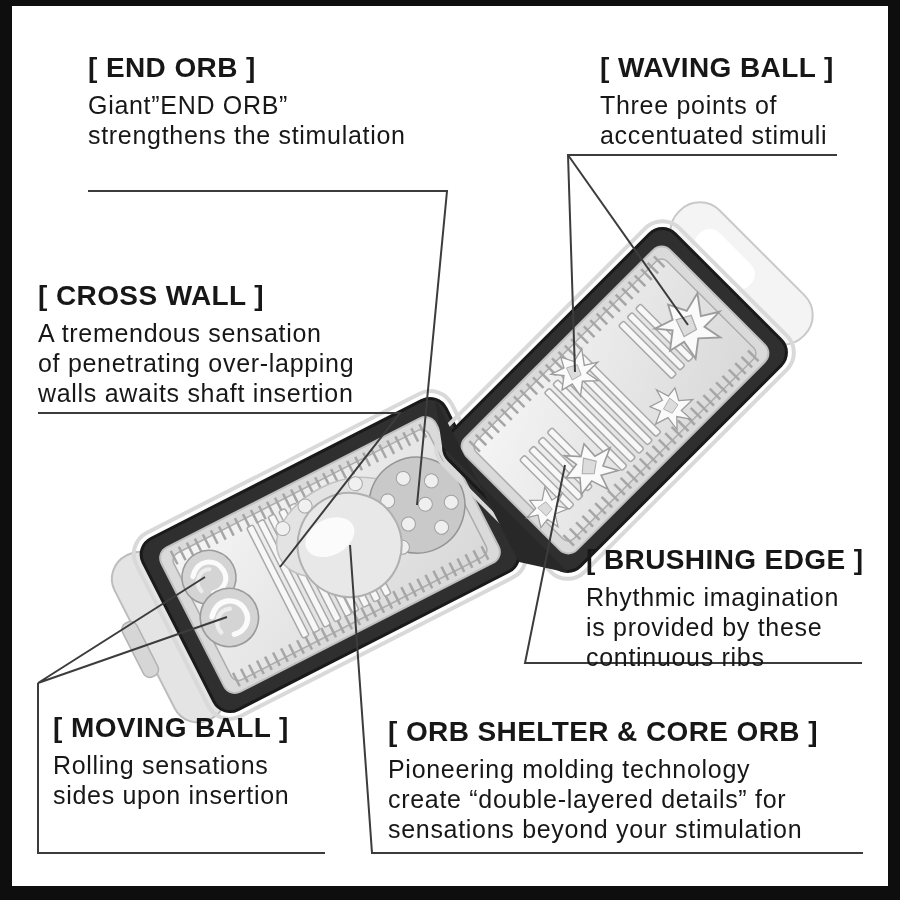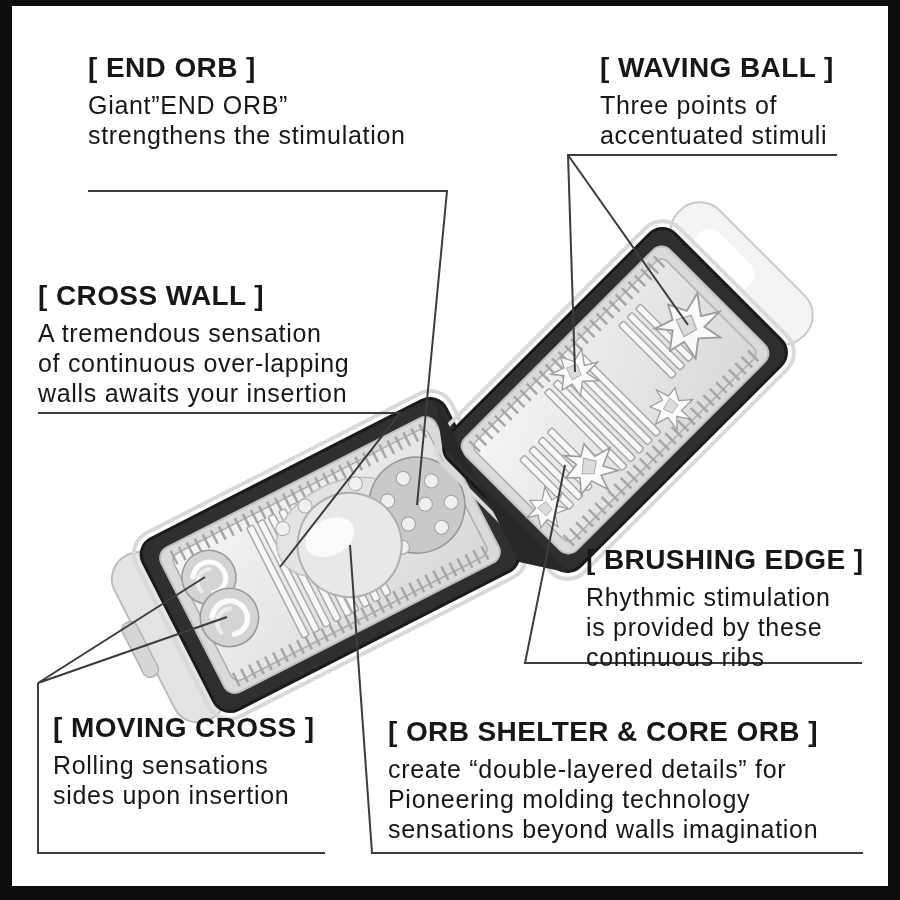--- a/index.html
+++ b/index.html
@@ -277,37 +277,37 @@
 
   <div class="callout" style="left:600px;top:52px">
     <h2>[ WAVING BALL ]</h2>
     <div class="line">Three points of</div>
     <div class="line">accentuated stimuli</div>
   </div>
 
   <div class="callout" style="left:38px;top:280px">
     <h2>[ CROSS WALL ]</h2>
     <div class="line">A tremendous sensation</div>
-    <div class="line">of continuous over-lapping</div>
-    <div class="line">walls awaits your insertion</div>
+    <div class="line">of penetrating over-lapping</div>
+    <div class="line">walls awaits shaft insertion</div>
   </div>
 
   <div class="callout" style="left:586px;top:544px">
     <h2>[ BRUSHING EDGE ]</h2>
-    <div class="line">Rhythmic stimulation</div>
+    <div class="line">Rhythmic imagination</div>
     <div class="line">is provided by these</div>
     <div class="line">continuous ribs</div>
   </div>
 
   <div class="callout" style="left:53px;top:712px">
-    <h2>[ MOVING CROSS ]</h2>
+    <h2>[ MOVING BALL ]</h2>
     <div class="line">Rolling sensations</div>
     <div class="line">sides upon insertion</div>
   </div>
 
   <div class="callout" style="left:388px;top:716px">
     <h2>[ ORB SHELTER &amp; CORE ORB ]</h2>
+    <div class="line">Pioneering molding technology</div>
     <div class="line">create “double-layered details” for</div>
-    <div class="line">Pioneering molding technology</div>
-    <div class="line">sensations beyond walls imagination</div>
+    <div class="line">sensations beyond your stimulation</div>
   </div>
 
 </div>
 
 </body></html>

